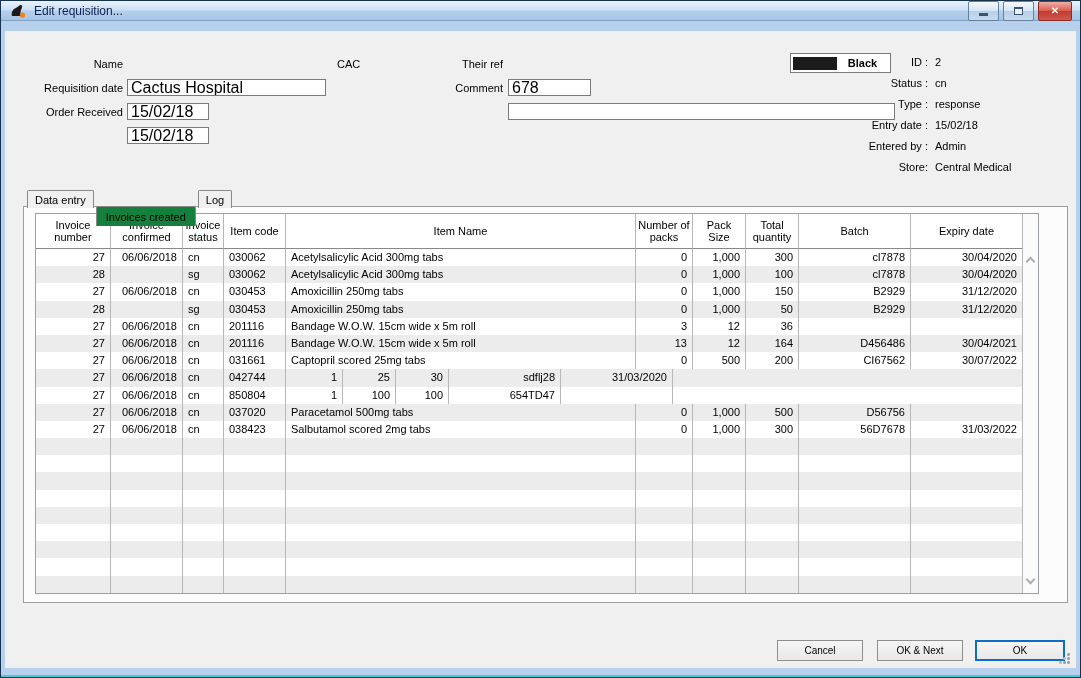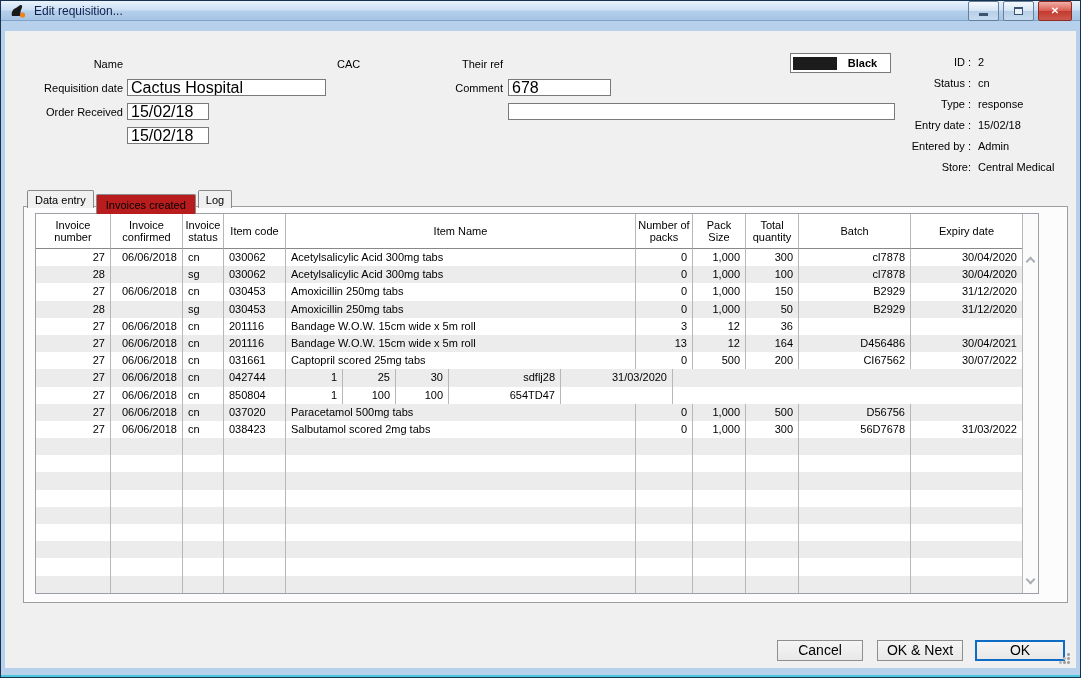--- a/index.html
+++ b/index.html
@@ -32,29 +32,29 @@
   .lbl { position:absolute; text-align:right; white-space:nowrap; }
   .field { position:absolute; border:1px solid #7a7a7a; background:#fff; height:17px;
     font-family:"Liberation Sans", sans-serif; font-size:16px; padding:1px 3px;margin-top:24px; }
   .static-lbl { position:absolute; white-space:nowrap; }
 
   .colour-drop { position:absolute; left:785px; top:22px; width:101px; height:20px;
     border:1px solid #7a7a7a; background:#fff; display:flex; align-items:center; padding:2px; cursor:default; }
   .colour-swatch { width:44px; height:13px; background:#1c1c1c; }
   .colour-name { flex:1; text-align:center; font-weight:bold; }
 
-  .info-row { position:absolute; left:848px; width:225px; white-space:nowrap; }
+  .info-row { position:absolute; left:805px; width:225px; white-space:nowrap; }
   .info-lbl { display:inline-block; width:118px; text-align:right; }
   .info-val { margin-left:7px; }
 
   
   .tabs { position:absolute; left:22px; top:157px; display:flex; align-items:flex-end; z-index:3; }
   .tab { padding:3px 7px 2px 7px; border:1px solid #898989; border-bottom:none;
     border-radius:2px 2px 0 0; background:#f0f0f0; margin-right:2px; cursor:default; }
-  .tab.active { background:#b91c1c; padding:4px 9px 3px 9px; position:relative; top:6px; }
+  .tab.active { background:#15803d; padding:4px 9px 3px 9px; position:relative; top:18px; }
 
   .tab-panel { position:absolute; left:18px; top:175px; width:1045px; height:397px;
     border:1px solid #9d9d9d; background:#fcfcfc; }
 
   
   .grid { position:absolute; left:11px; top:6px; width:1004px; height:381px;
     border:1px solid #9aa0a5; background:#fff; overflow:hidden; }
   .g-header { display:flex; height:35px; }
   .h-cell { border-right:1px solid #b7b7b7; border-bottom:1px solid #888;
     display:flex; align-items:center; justify-content:center; text-align:center;
@@ -71,21 +71,21 @@
   .v-scroll { position:absolute; top:0; right:0; bottom:0; width:16px;
     background:#fbfbfb; border-left:1px solid #b7b7b7; }
   .chev { position:absolute; left:4px; width:7px; height:7px;
     border-left:2px solid #a9afb6; border-top:2px solid #a9afb6; }
   .chev.up { top:44px; transform:rotate(45deg); }
   .chev.down { bottom:10px; transform:rotate(225deg); }
 
   
   .btn { position:absolute; height:21px; top:609px; border:1px solid #8f8f8f;
     background:linear-gradient(#f5f5f5,#e8e8e8); text-align:center; line-height:19px;
-    font-size:14px; cursor:default; }
+    font-size:10px; cursor:default; }
   .btn-cancel { left:772px; width:86px; }
   .btn-oknext { left:872px; width:86px; }
   .btn-ok { left:970px; width:90px; border:2px solid #0f6cc4; line-height:17px; }
 
   .grip { position:absolute; right:5px; bottom:3px; width:13px; height:13px;
     background:
       radial-gradient(circle at 10.5px 2.5px, #9f9f9f 1.2px, transparent 1.7px),
       radial-gradient(circle at 10.5px 6.5px, #9f9f9f 1.2px, transparent 1.7px),
       radial-gradient(circle at 10.5px 10.5px, #9f9f9f 1.2px, transparent 1.7px),
       radial-gradient(circle at 6.5px 6.5px, #b8b8b8 1.2px, transparent 1.7px),
@@ -117,21 +117,21 @@
         </span>
     </span>
   </div>
 
   <div class="content">
 
     <span class="lbl" style="left:28px; top:27px; width:90px;">Name</span>
     <input class="field" style="left: 122px; top: 24px; width: 199px;" value="Cactus Hospital">
     <span class="static-lbl" style="left:332px; top:27px;">CAC</span>
     <span class="lbl" style="left:408px; top:27px; width:90px;">Their ref</span>
-    <input class="field" style="left: 503px; top: 24px; width: 103px;" value="678">
+    <input class="field" style="left: 503px; top: 24px; width: 83px;" value="678">
     <span class="colour-drop">
       <span class="colour-swatch"></span>
       <span class="colour-name">Black</span>
     </span>
 
     <span class="lbl" style="left:28px; top:51px; width:90px;">Requisition date</span>
     <input class="field" style="left: 122px; top: 48px; width: 82px;" value="15/02/18">
     <span class="lbl" style="left:408px; top:51px; width:90px;">Comment</span>
     <input class="field" style="left: 503px; top: 48px; width: 387px;" value="">
 

